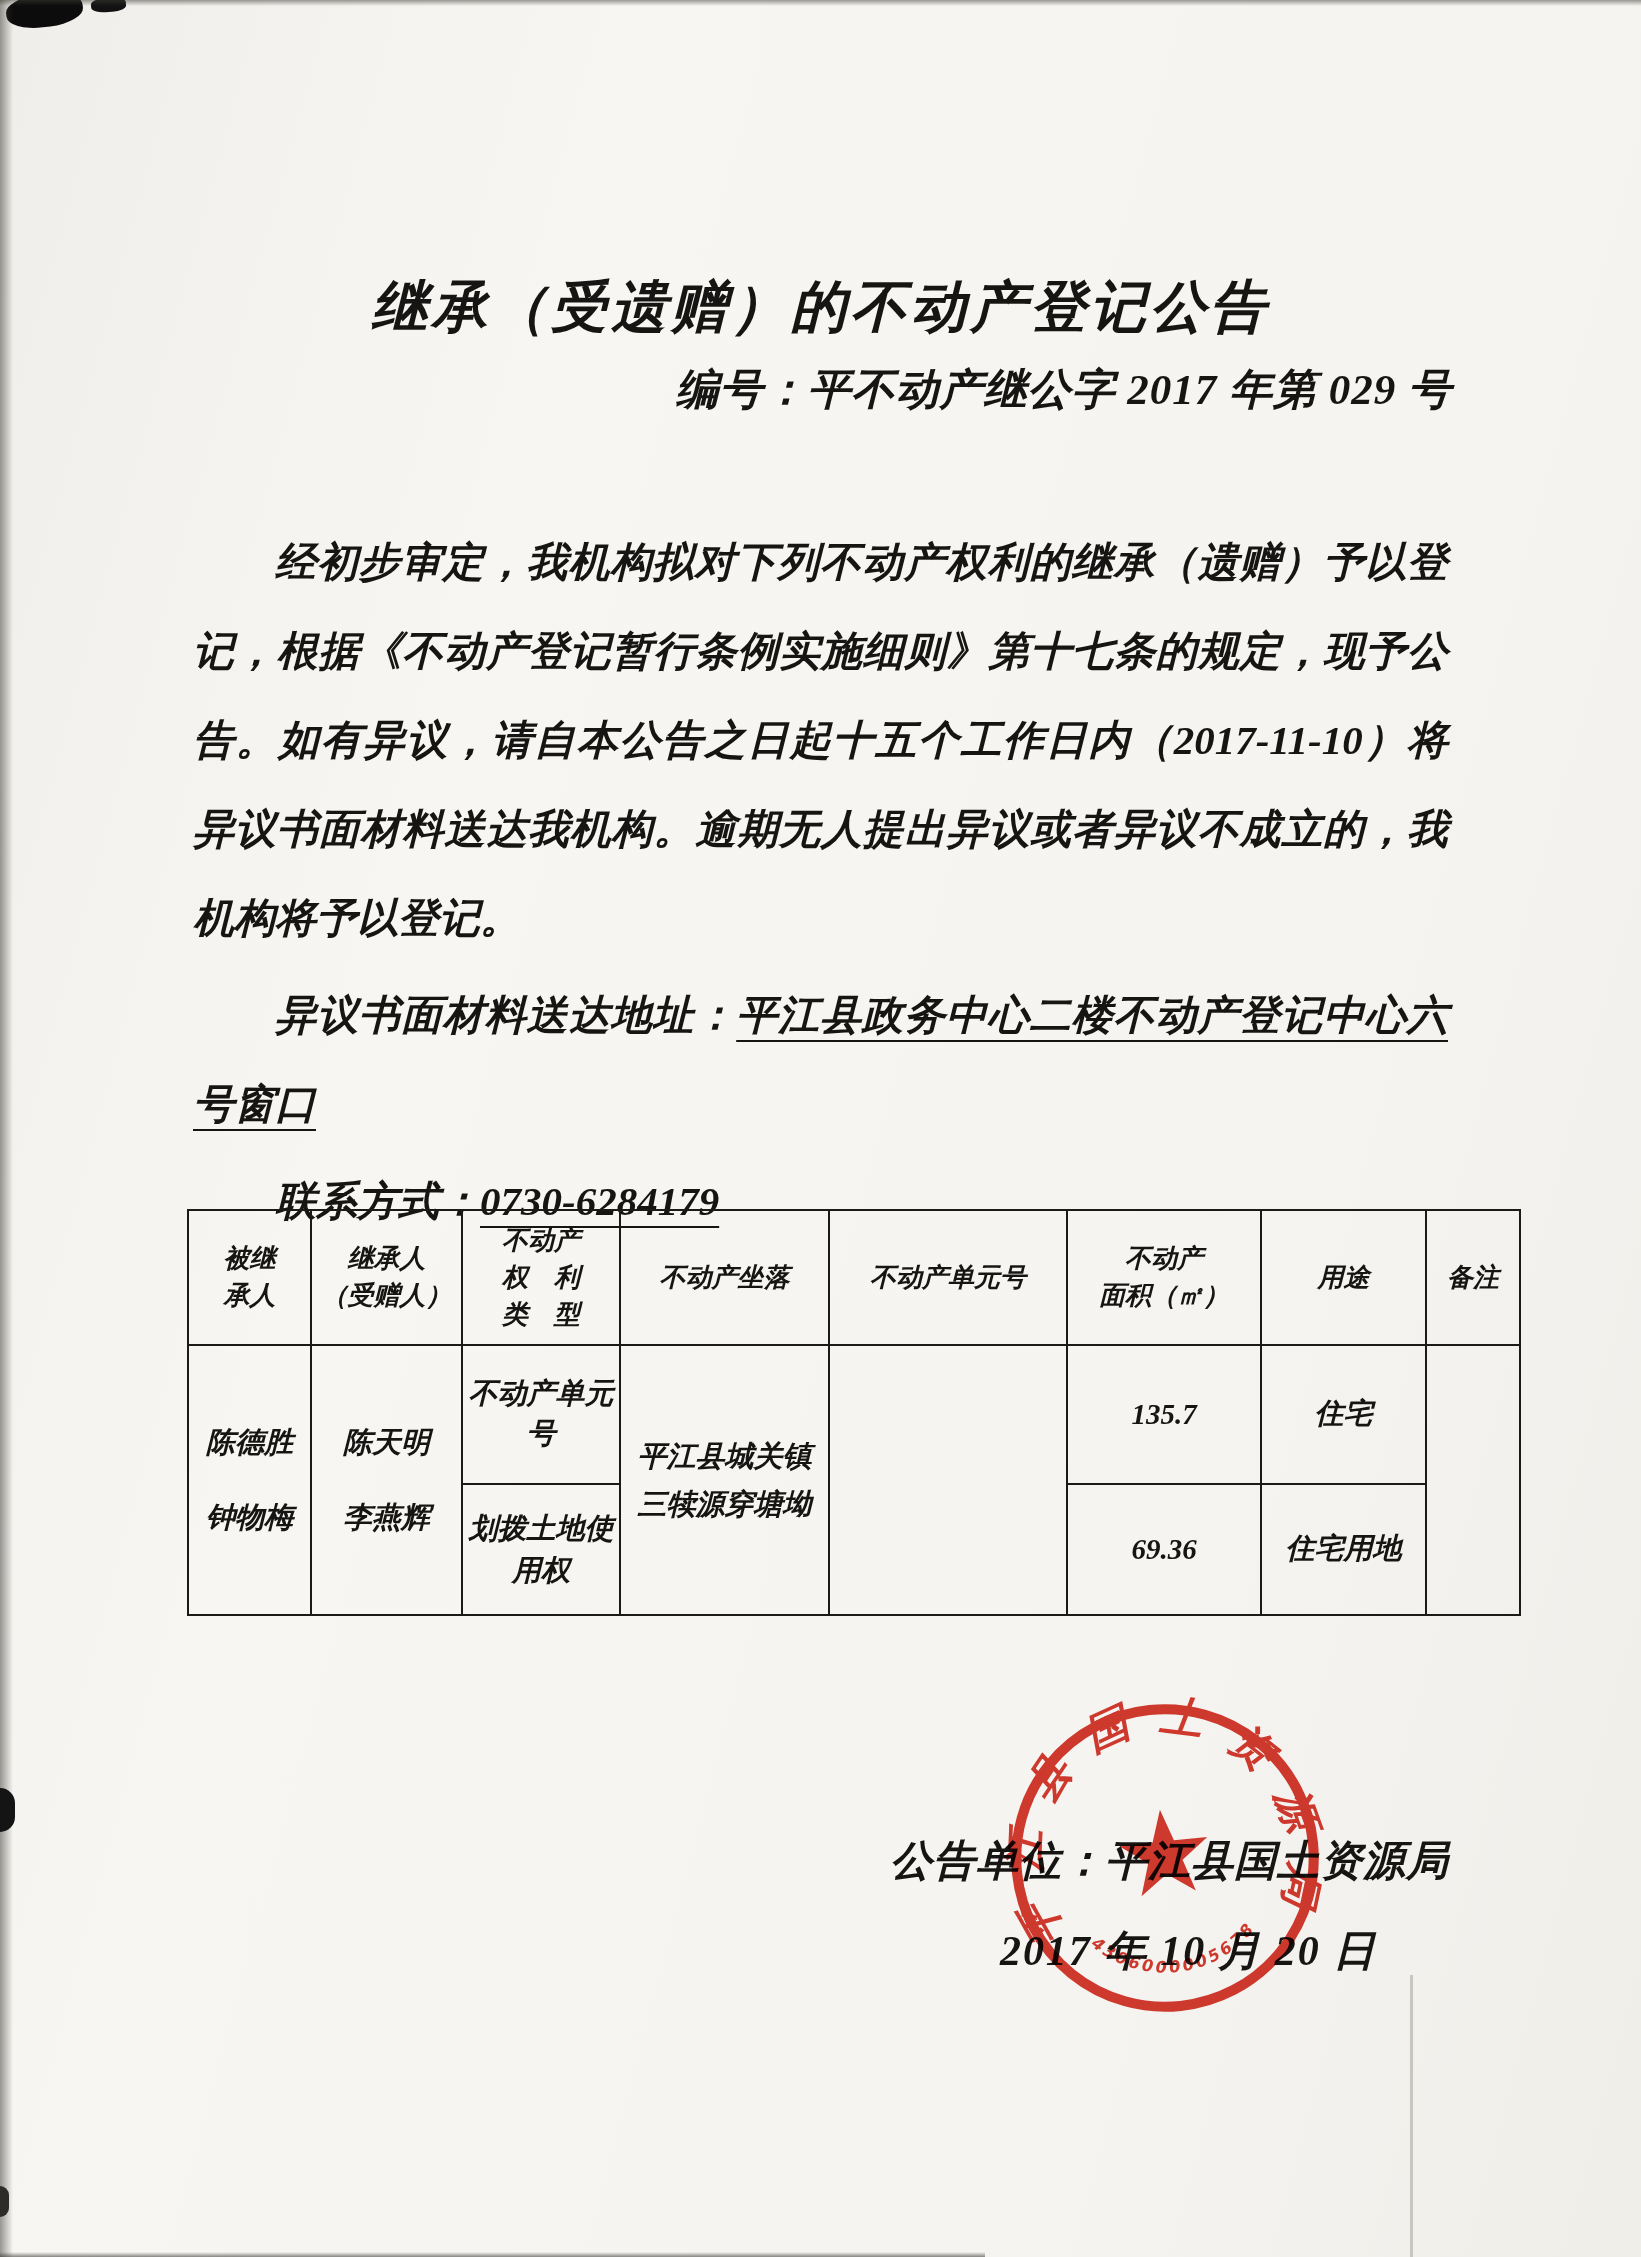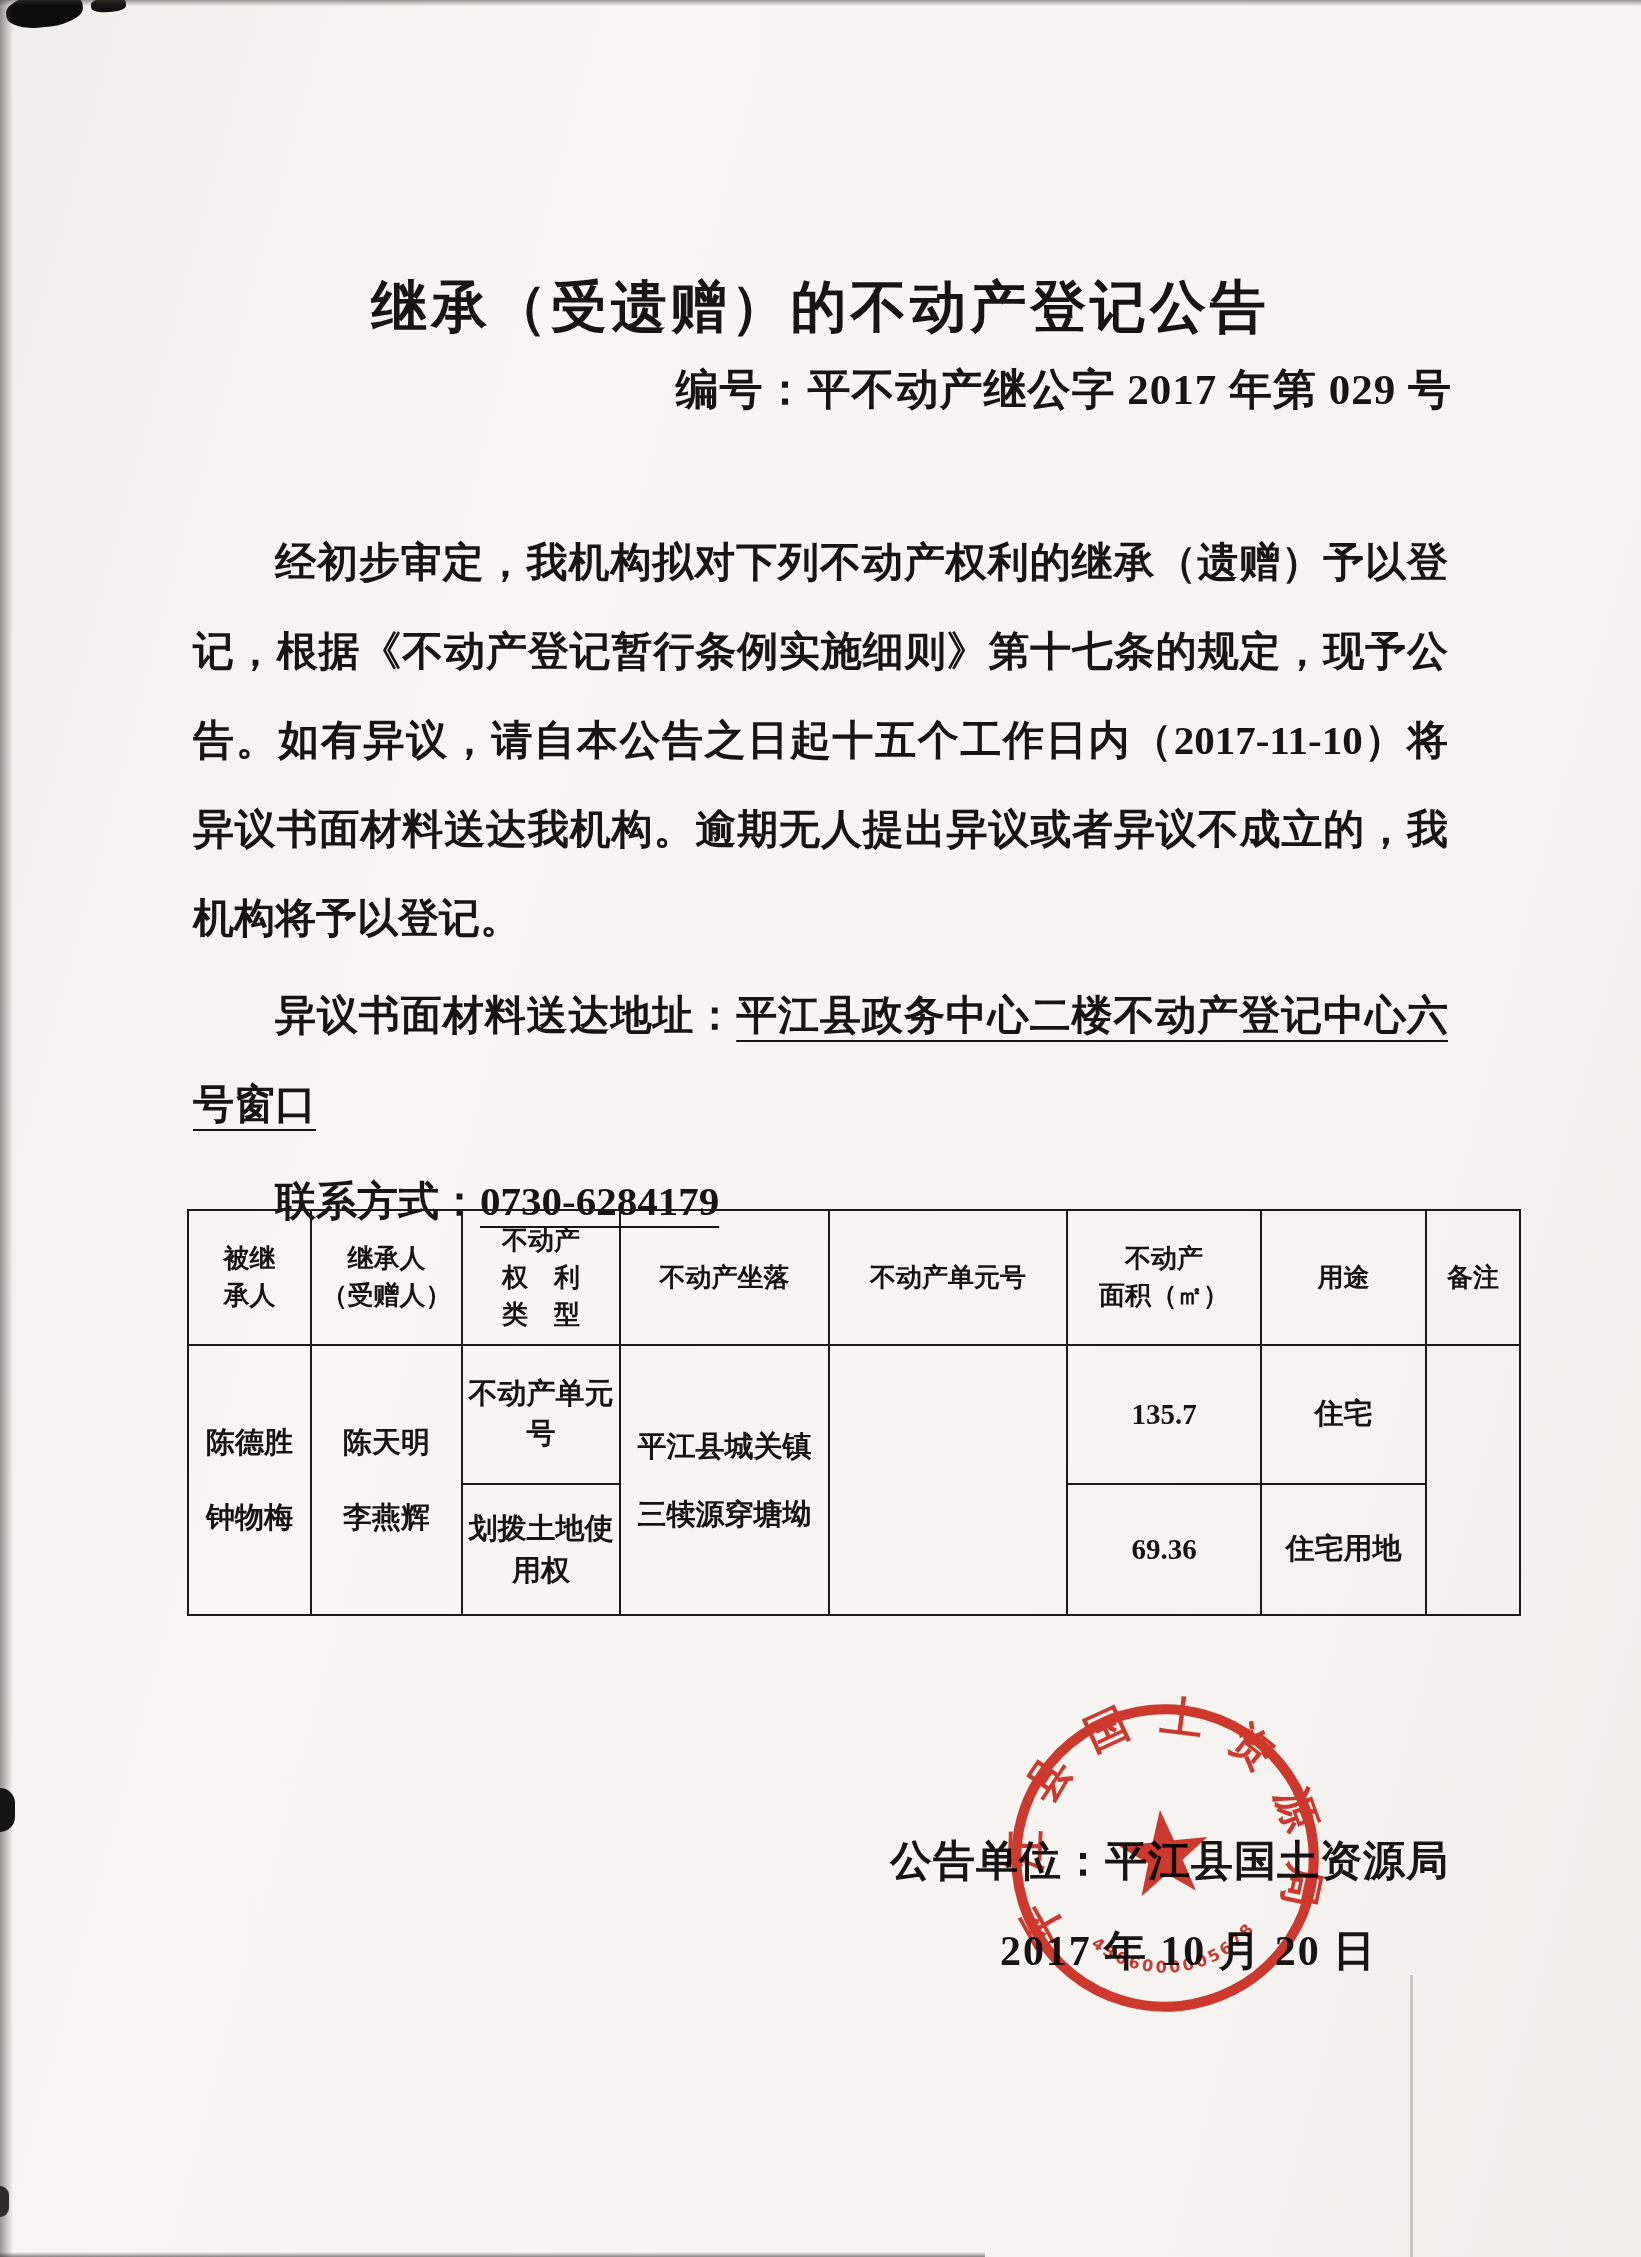--- a/index.html
+++ b/index.html
@@ -4,20 +4,21 @@
 <style>
   html,body{margin:0;padding:0;background:#e8e7e4;}
   .page{
     position:relative;
     width:1641px;height:2257px;
     margin:0 auto;
     background:linear-gradient(105deg,#efeeea,#f7f6f3 28%,#f5f4f1 70%,#efeeE9);
     overflow:hidden;
     font-family:"Liberation Serif","DejaVu Serif",serif;
     color:#171513;
+    font-style:italic;
   }
   
   .art-topleft-blob{position:absolute;left:5.8px;top:-5.8px;width:77px;height:33px;background:#0c0c0c;border-radius:45%;transform:rotate(-7deg);}
   .art-topleft-blob2{position:absolute;left:91px;top:-1.9px;width:35px;height:13.5px;background:#121212;border-radius:40%;transform:rotate(-4deg);}
   .art-left-strip{position:absolute;left:0;top:0;width:12.6px;height:100%;background:linear-gradient(to right,rgba(72,70,64,.55),rgba(72,70,64,0));}
   .art-top-strip{position:absolute;left:0;top:0;width:100%;height:5.8px;background:linear-gradient(to bottom,rgba(62,60,54,.5),rgba(62,60,54,0));}
   .art-midleft-blob{position:absolute;left:0;top:1788px;width:14.5px;height:44px;background:#141414;border-radius:0 21px 21px 0;}
   .art-bottomleft-speck{position:absolute;left:0;top:2186px;width:8.7px;height:31px;background:#2e2c29;border-radius:0 9.7px 9.7px 0;}
   .art-vline{position:absolute;left:1410px;top:1975px;width:2.9px;height:282px;background:#c7c6c0;}
   .art-bottom-strip{position:absolute;left:0;bottom:0;width:985px;height:4.8px;background:linear-gradient(to top,rgba(42,40,36,.55),rgba(42,40,36,0));}
@@ -52,21 +53,21 @@
     border:2.4px solid #1c1a18;
     text-align:center;vertical-align:middle;
     padding:1.9px 3.9px;
   }
   .reg-table th{font-size:26px;height:129px;white-space:pre-line;line-height:37px;font-weight:700;}
   .reg-table td{font-size:29px;}
   .row1 td{height:133px;}
   .row2 td{height:126px;}
   .pre{white-space:pre-line;}
   .names{line-height:75px;}
-  .loc{line-height:68px;border-radius:8px;}
+  .loc{line-height:48px;border-radius:8px;}
   .landtype{line-height:42px;}
   
   .issuer-line{position:absolute;top:1833px;left:890px;font-size:42px;font-weight:700;letter-spacing:1px;}
   .date-line{position:absolute;top:1923px;left:1000px;font-size:42px;font-weight:700;letter-spacing:1.9px;}
   
   .seal{
     position:absolute;left:993px;top:1686px;width:344px;height:344px;
     transform:rotate(-6deg);
     mix-blend-mode:multiply;opacity:.92;
     pointer-events:none;

